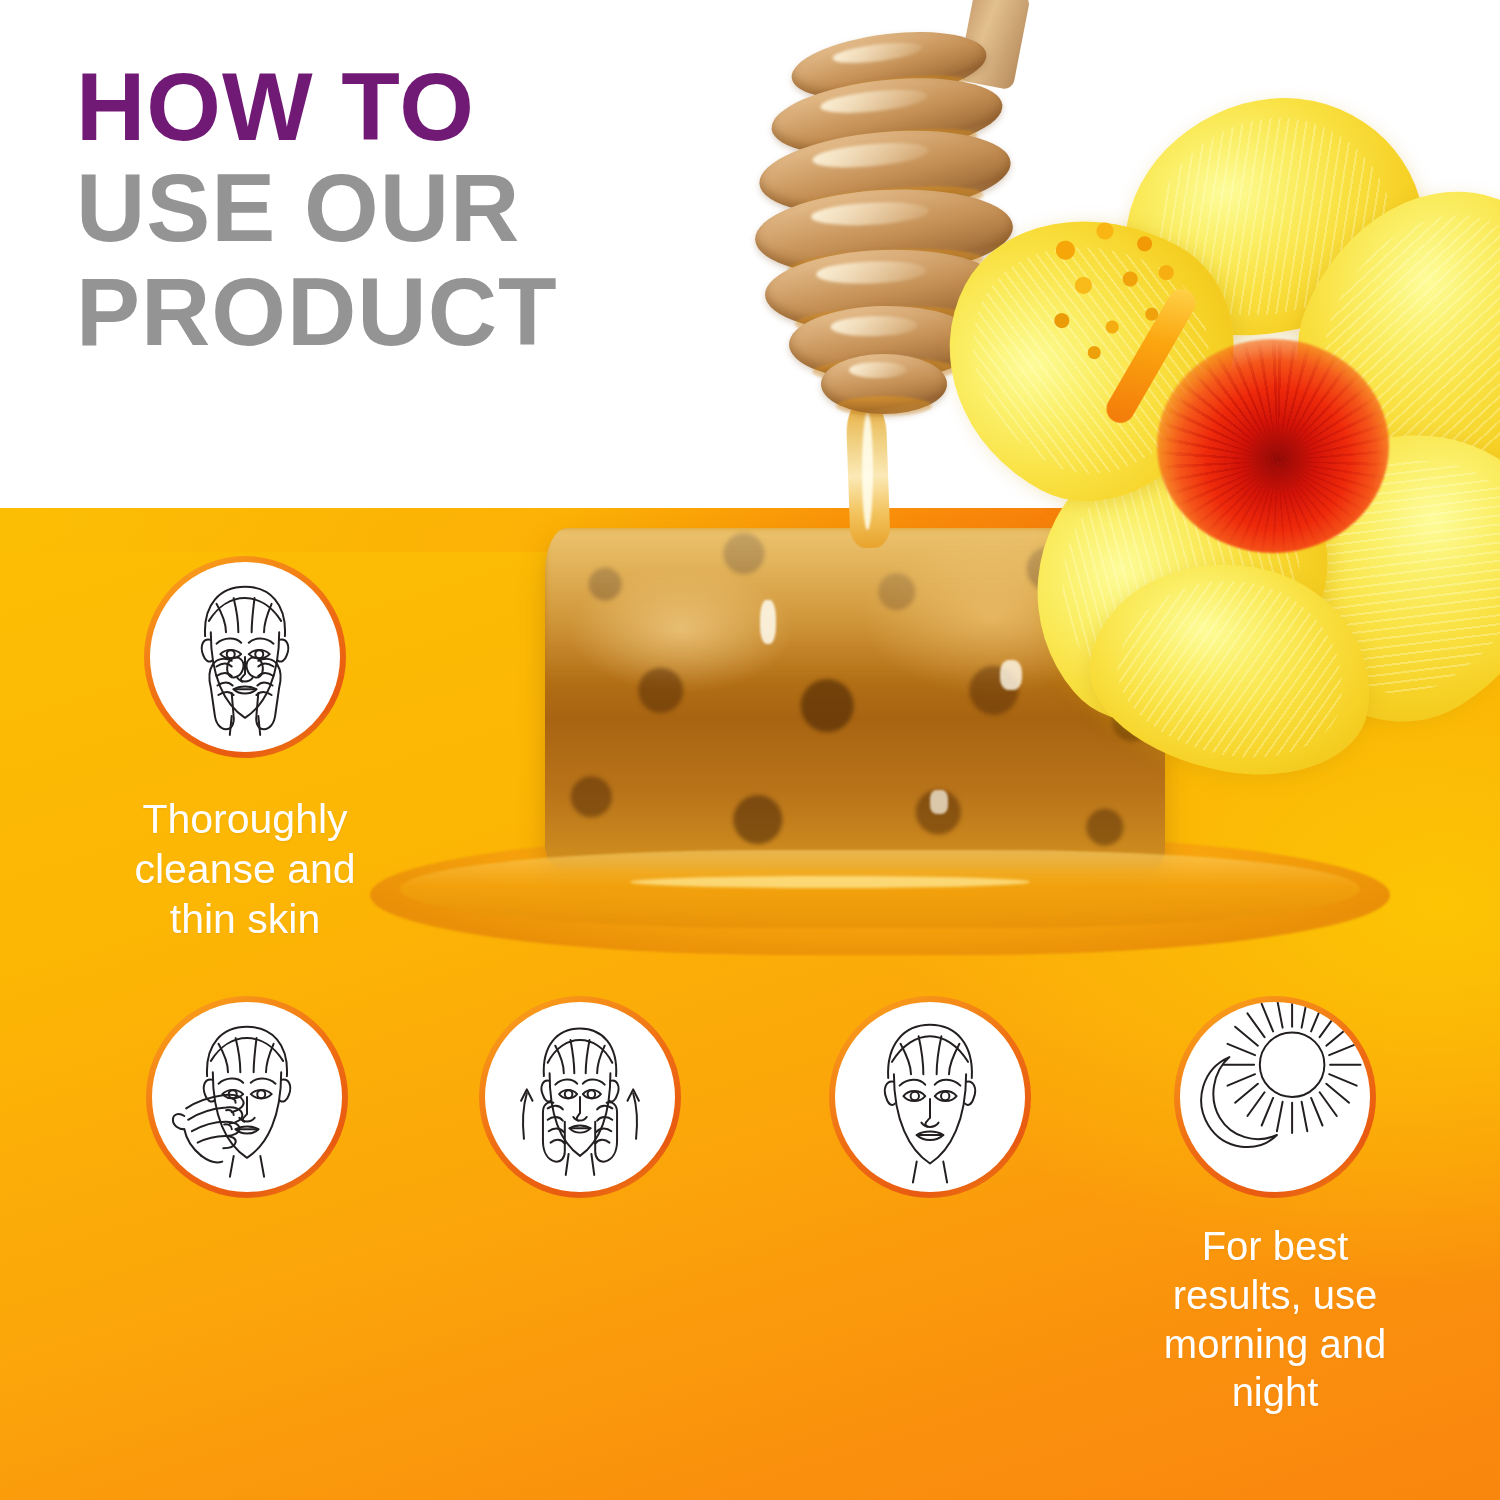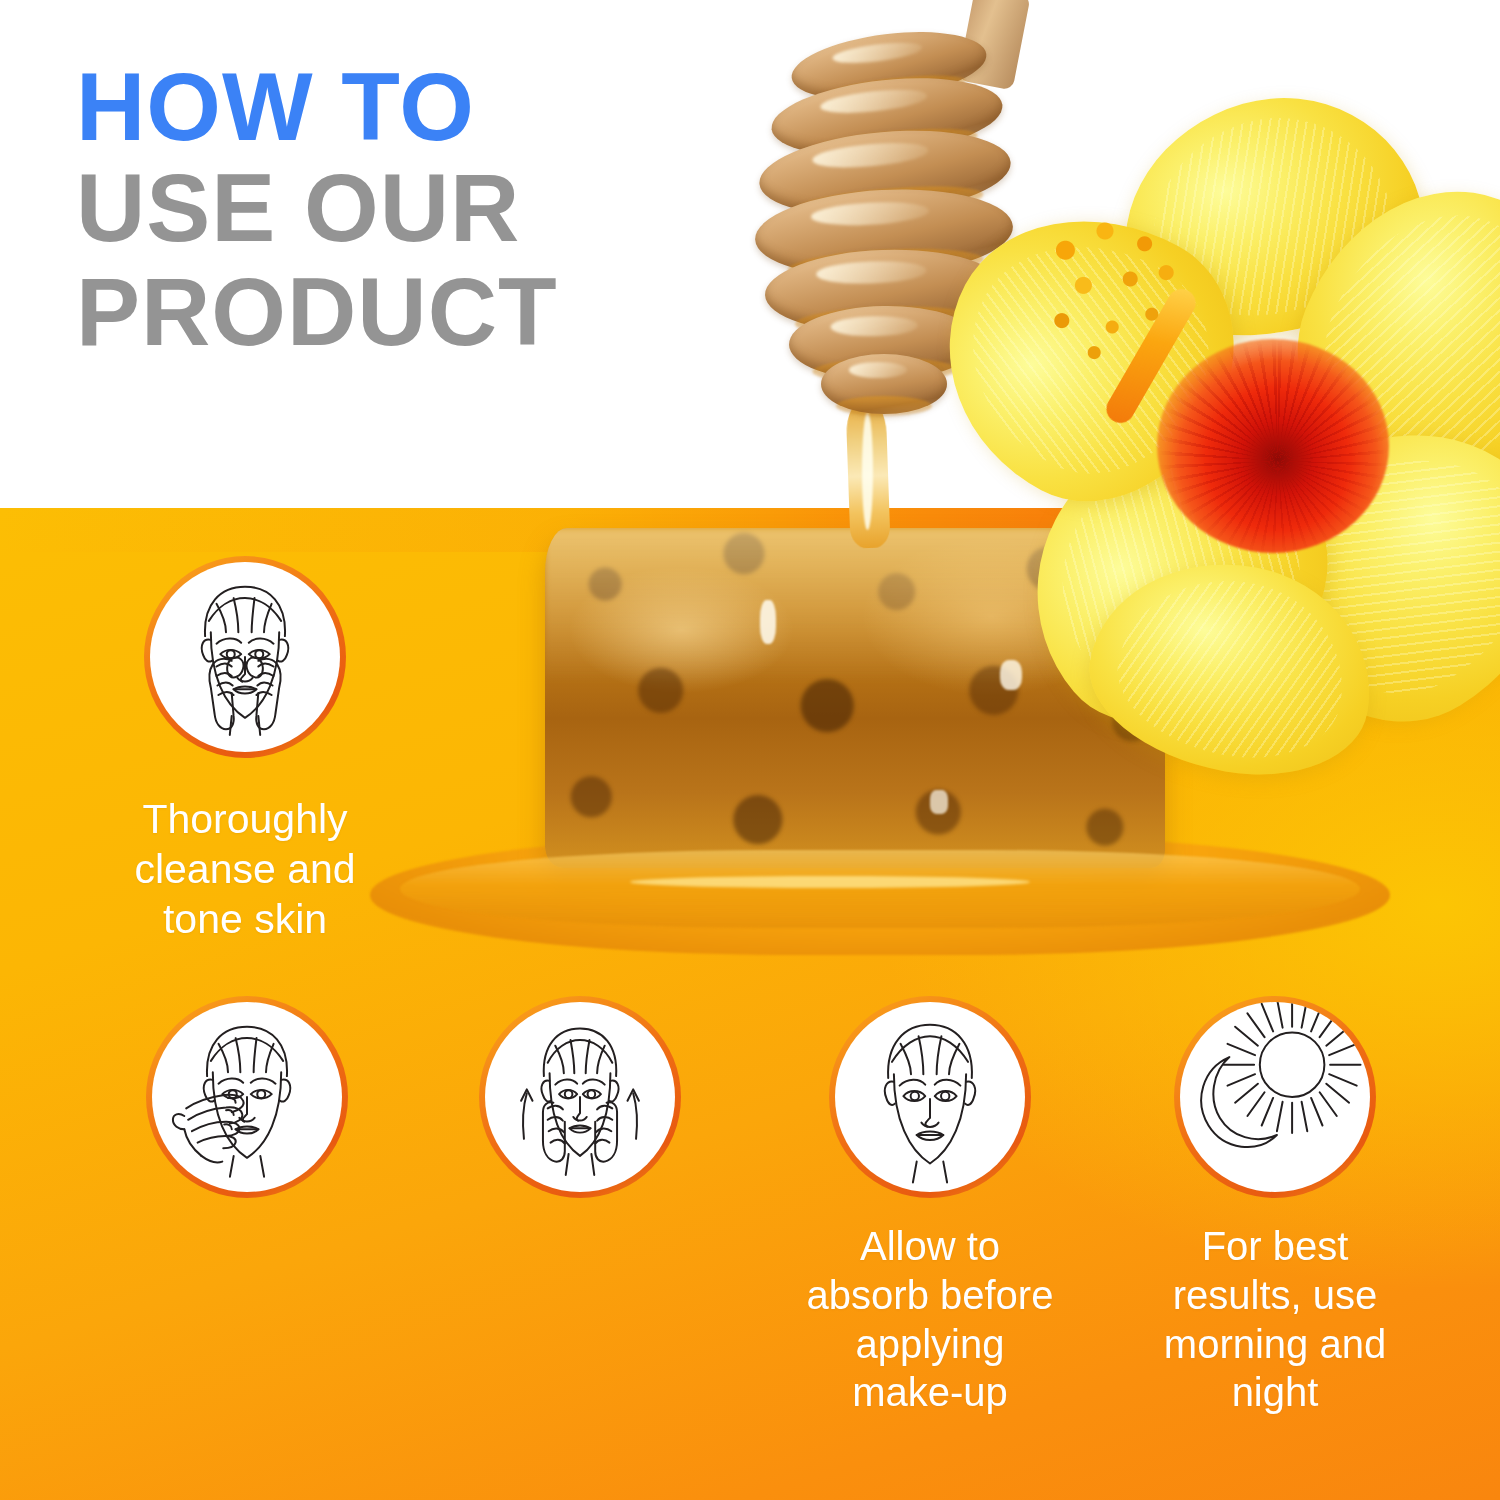--- a/index.html
+++ b/index.html
@@ -250,21 +250,21 @@
     filter: blur(0.6px);
   }
 
   
   .header { position: absolute; left: 76px; top: 58px; }
   .t-how {
     font-size: 96px;
     font-weight: 700;
     letter-spacing: 1px;
     line-height: 1.02;
-    color: #3b82f6;
+    color: #701a75;
     margin: 0;
   }
   .t-use, .t-product {
     font-size: 96px;
     font-weight: 700;
     letter-spacing: 1px;
     line-height: 1.08;
     color: #949494;
     margin: 0;
   }
@@ -442,21 +442,21 @@
           <path d="M130 120 C124 116 118 116 114 120"></path>
           <path d="M129 130 C123 126 117 126 113 130"></path>
           <path d="M128 140 C122 136 116 136 112 140"></path>
 
           <path d="M114 102 C106 98 100 104 102 112 C104 120 112 124 116 120 C120 116 120 106 114 102 Z"></path>
         </svg>
       </div>
     </div>
     <div class="caption">Thoroughly
 cleanse and
-tone skin</div>
+thin skin</div>
   </div>
 
   <div class="row2">
 
     <div class="step step-2">
       <div class="ring-wrap">
         <div class="ring-inner" style="width:190px;height:190px;">
           <svg viewBox="0 0 200 200" width="190" height="190" fill="none" stroke="#231f20" stroke-width="2.1" stroke-linecap="round" stroke-linejoin="round">
             <path d="M58 78 C56 44 74 26 100 26 C126 26 144 44 142 78"></path>
             <path d="M62 62 C72 46 86 38 100 38 C114 38 128 46 138 62"></path>
@@ -564,24 +564,20 @@
             <circle cx="116" cy="99" r="4.4"></circle>
             <path d="M100 102 L100 122 C96 126 93 129 97 131"></path>
             <path d="M91 127 C95 133 105 133 109 127"></path>
             <path d="M86 140 C93 135 107 135 114 140 C107 147 93 147 86 140 Z"></path>
             <path d="M86 140 L114 140"></path>
             <path d="M86 168 L82 190"></path>
             <path d="M114 168 L118 190"></path>
           </svg>
         </div>
       </div>
-      <div class="caption">Allow to
-absorb before
-applying
-make-up</div>
     </div>
 
     <div class="step step-5">
       <div class="ring-wrap">
         <div class="ring-inner" style="width:190px;height:190px;">
           <svg viewBox="0 0 200 200" width="190" height="190" fill="none" stroke="#231f20" stroke-width="2.1" stroke-linecap="round" stroke-linejoin="round">
 
             <circle cx="118" cy="66" r="34"></circle>
 
             <g>

